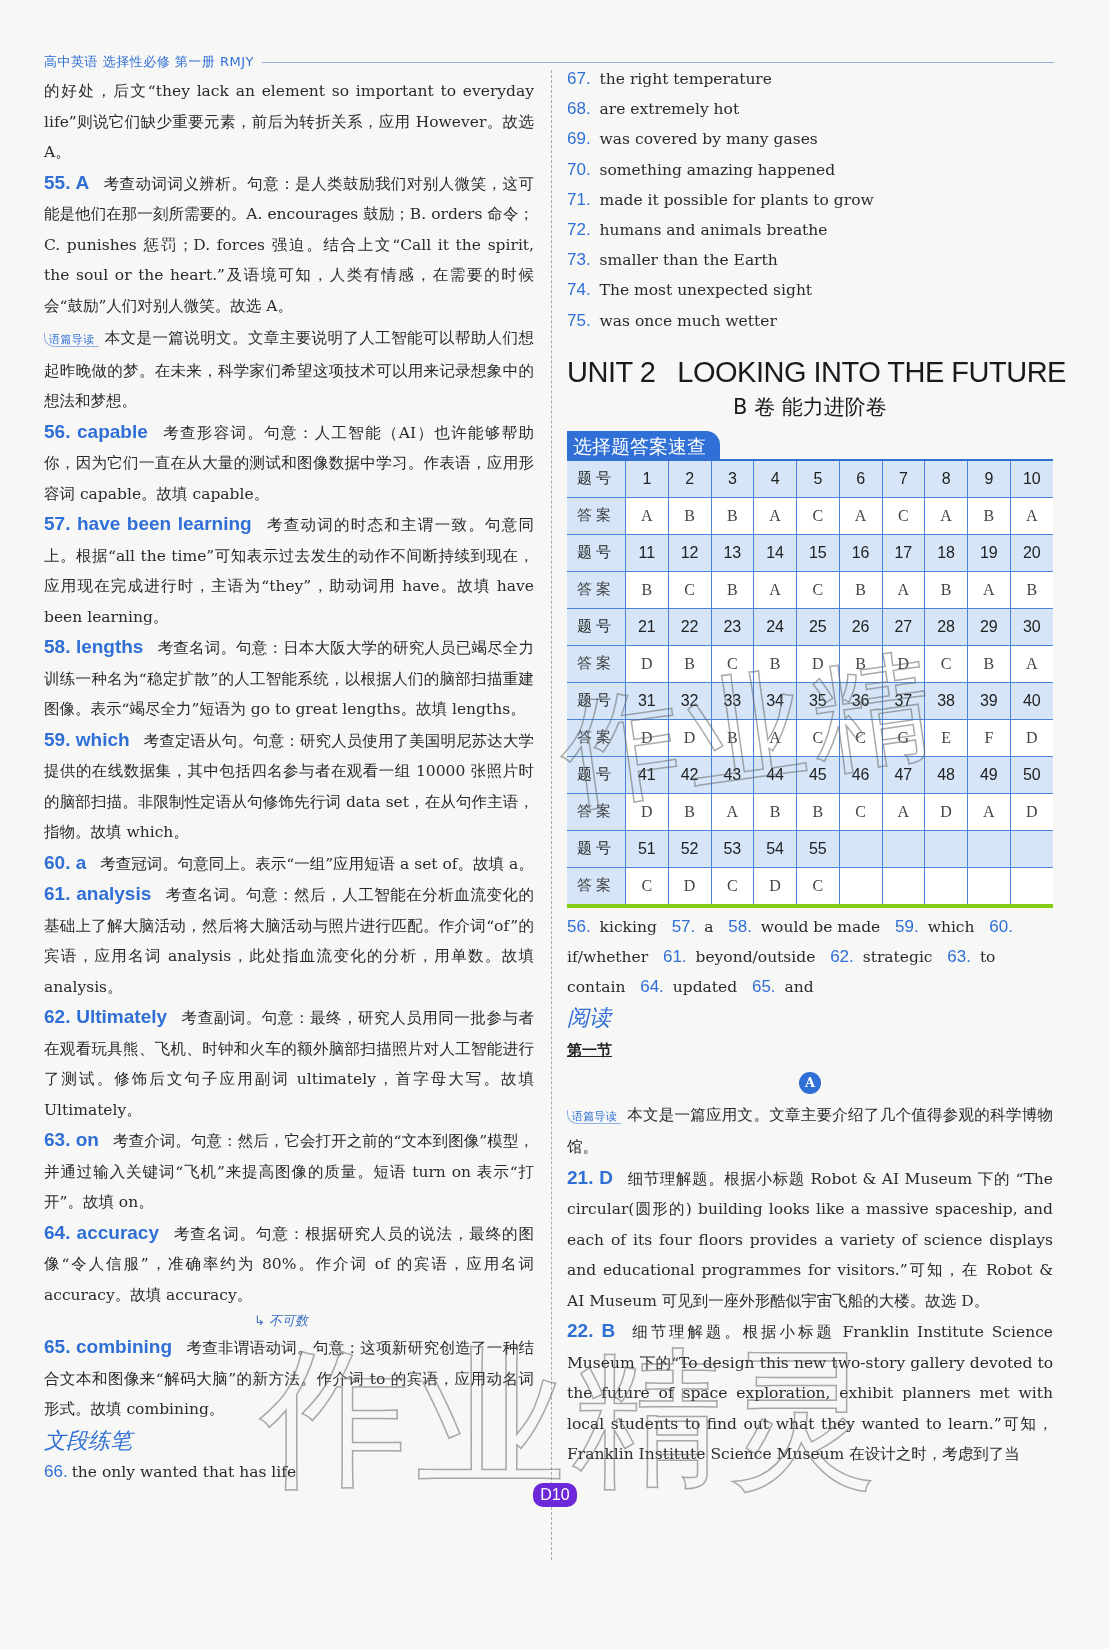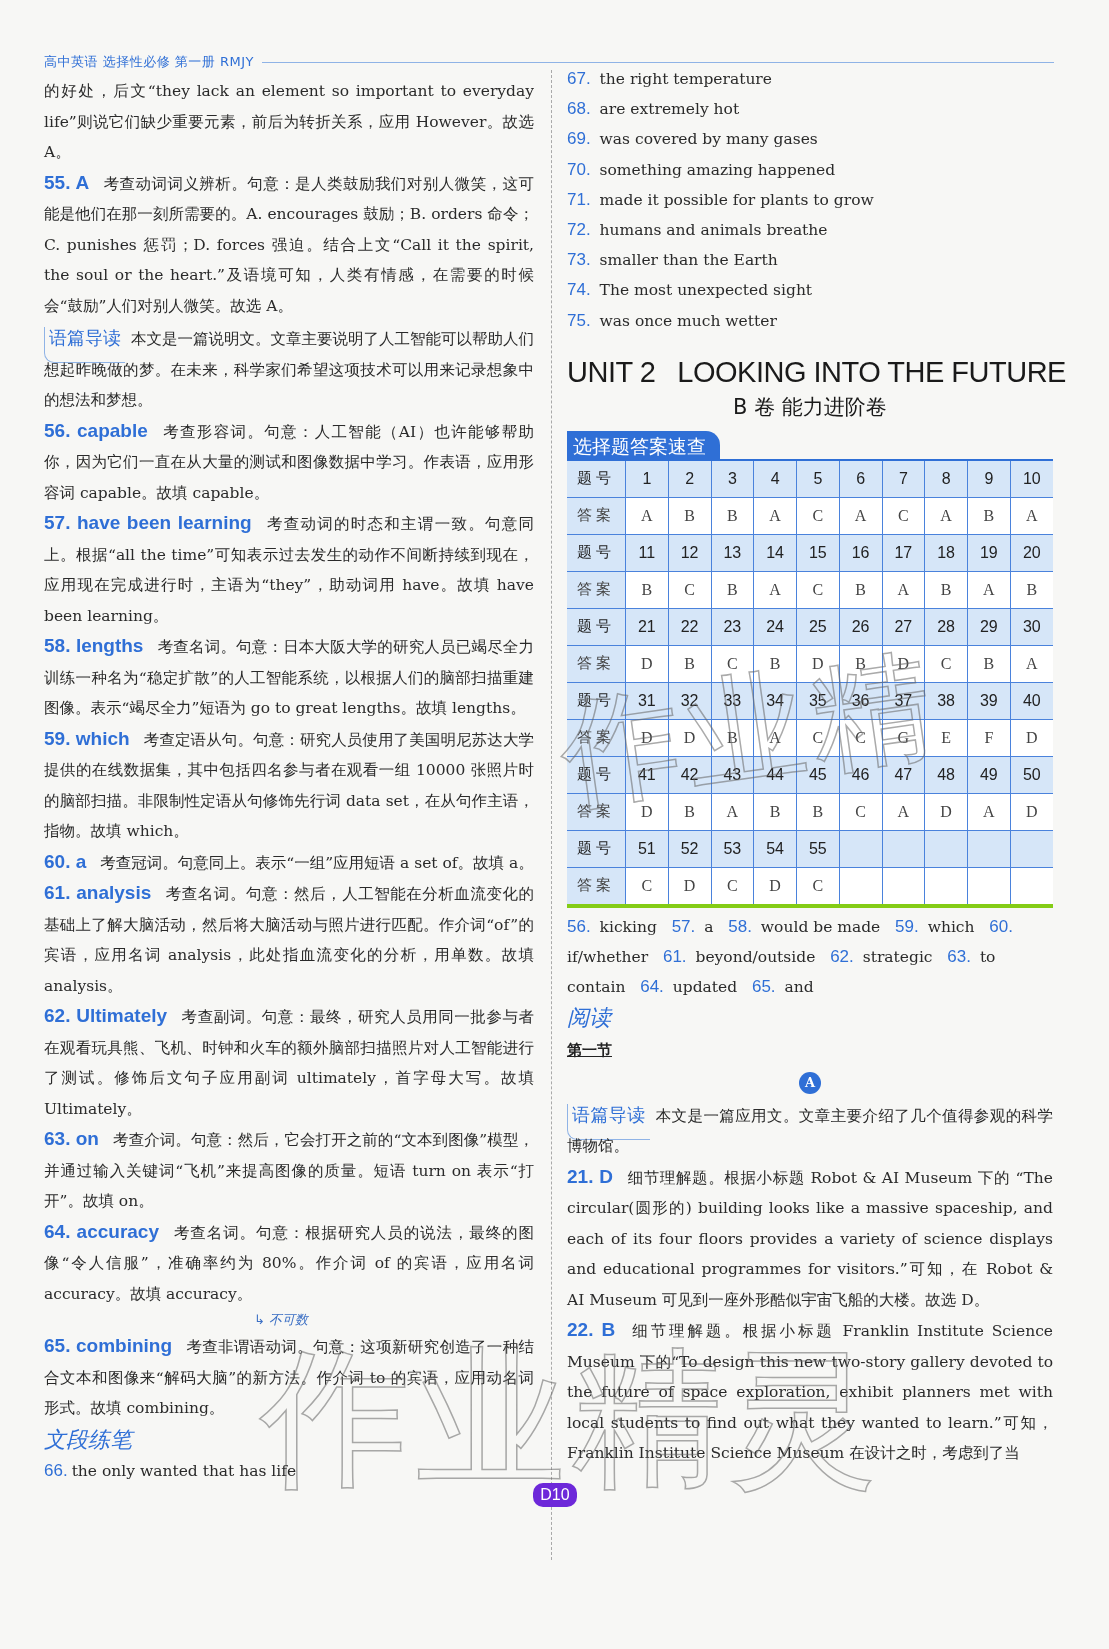--- a/index.html
+++ b/index.html
@@ -32,23 +32,23 @@
   .ans {
     font-family: "Liberation Sans", "DejaVu Sans", sans-serif;
     font-weight: bold; color: #2f6fd6; font-size: 19px; margin-right: 14px;
   }
   .num {
     font-family: "Liberation Sans", "DejaVu Sans", sans-serif;
     color: #2f6fd6; font-size: 17px; margin-right: 4px;
   }
   .guide-tag {
     font-family: "DejaVu Sans", "Liberation Sans", sans-serif;
-    color: #2f6fd6; font-size: 18px; margin-right: 6px;
+    color: #2f6fd6; font-size: 11px; margin-right: 6px;
     border-bottom: 1.5px solid #8fb3e6; border-left: 1.5px solid #8fb3e6;
-    border-radius: 0 0 0 10px; padding: 0 4px 14px 4px;
+    border-radius: 0 0 0 10px; padding: 0 4px 0 4px;
   }
   .section-title {
     font-family: "DejaVu Sans", "Liberation Sans", sans-serif;
     color: #2f6fd6; font-size: 22px; line-height: 32px; font-style: italic;
   }
   .sub-title {
     font-family: "DejaVu Sans", "Liberation Sans", sans-serif;
     font-weight: bold; font-size: 15px; line-height: 32px; color: #222; text-decoration: underline;
   }
   .note {

